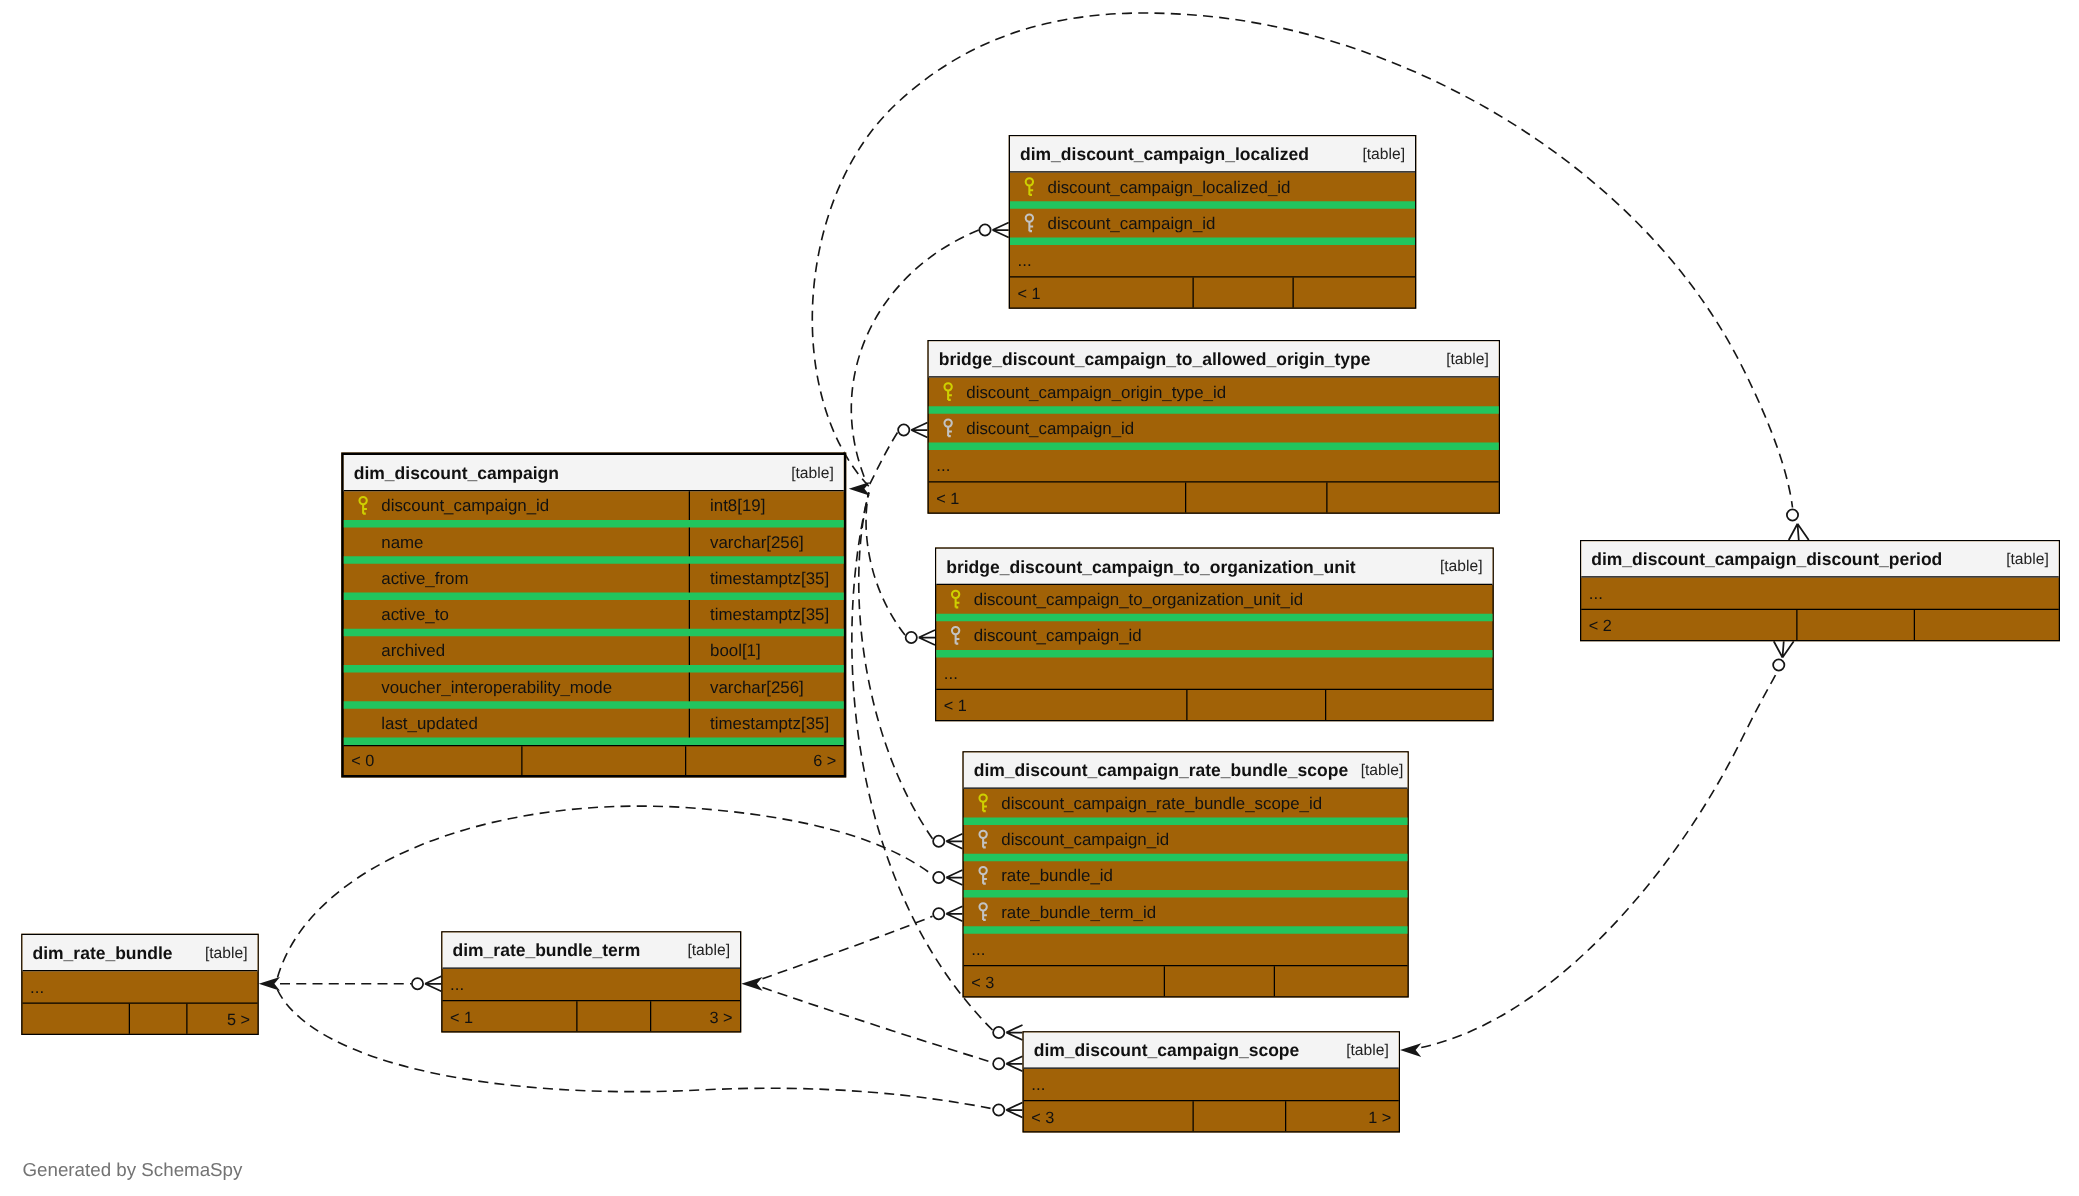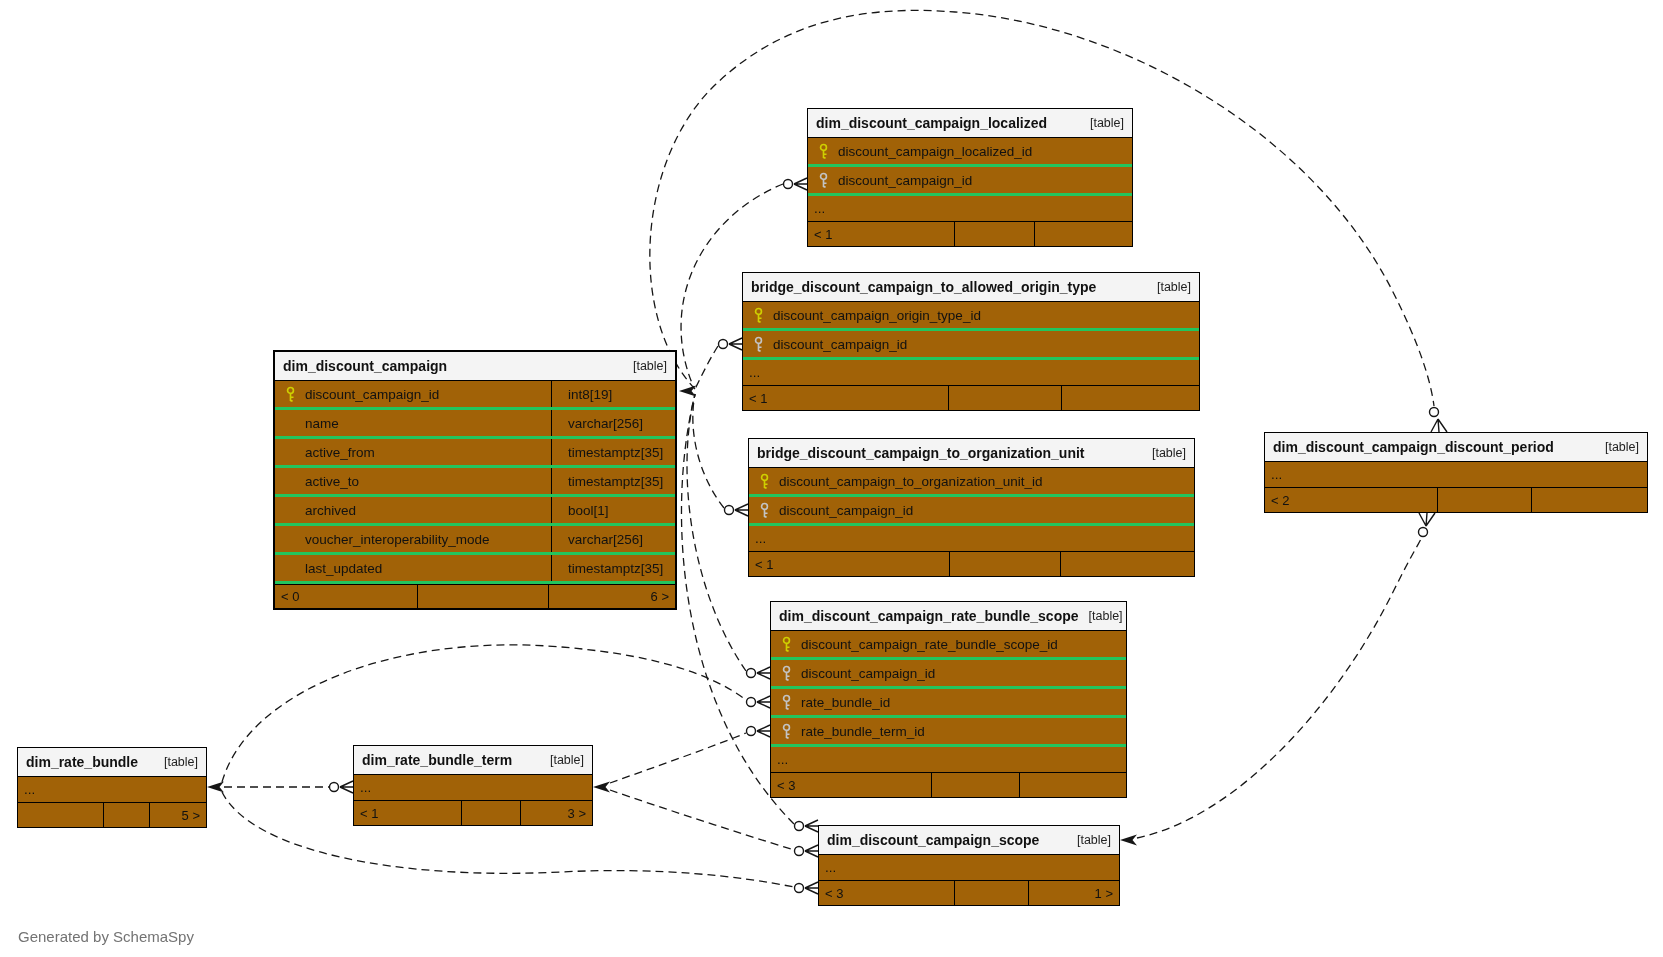--- a/index.html
+++ b/index.html
@@ -5,26 +5,26 @@
   html,body{margin:0;padding:0;background:#ffffff;}
   body{font-family:"Liberation Sans","DejaVu Sans",sans-serif;color:#111;}
   #canvas{position:relative;width:1663px;height:957px;overflow:hidden;background:#fff;}
   #rels{position:absolute;left:0;top:0;z-index:1;}
   .rel{fill:none;stroke:#161616;stroke-width:1.3;stroke-dasharray:8 5;}
   .deco{fill:none;stroke:#161616;stroke-width:1.4;}
   .dot{fill:#ffffff;stroke:#161616;stroke-width:1.4;}
   .ah{fill:#161616;stroke:none;}
 
   .tbl{position:absolute;z-index:2;background:#a16207;border:1.5px solid #000;box-sizing:border-box;font-size:13.5px;}
-  .tbl.main{border-width:2.5px;}
+  .tbl.main{border-width:2.5px;margin-top:12px;}
   .thead{display:flex;justify-content:space-between;align-items:center;height:29px;box-sizing:border-box;
          background:#f4f4f4;border-bottom:1px solid #000;padding:0 8px;}
   .tname{font-weight:bold;font-size:14px;white-space:nowrap;}
   .ttag{font-size:12.5px;color:#222;white-space:nowrap;padding-left:10px;}
-  .trow{display:flex;align-items:center;height:29px;box-sizing:border-box;border-bottom:3px solid #22c55e;}
+  .trow{display:flex;align-items:center;height:29px;box-sizing:border-box;border-bottom:6px solid #22c55e;}
   .trow:last-child{border-bottom:none;}
   .kc{width:30px;display:flex;justify-content:center;align-items:center;flex:0 0 30px;}
   .kc svg{width:11px;height:17px;}
   .pk{color:#cfcf00;}
   .fk{color:#c3c3c3;}
   .cn{white-space:nowrap;overflow:hidden;}
   .ct{flex:0 0 124px;align-self:stretch;display:flex;align-items:center;border-left:1px solid #000;
       padding-left:16px;box-sizing:border-box;white-space:nowrap;}
   .erow{height:26px;box-sizing:border-box;border-bottom:1px solid #000;display:flex;align-items:center;
         padding-left:6px;font-size:13.5px;}

